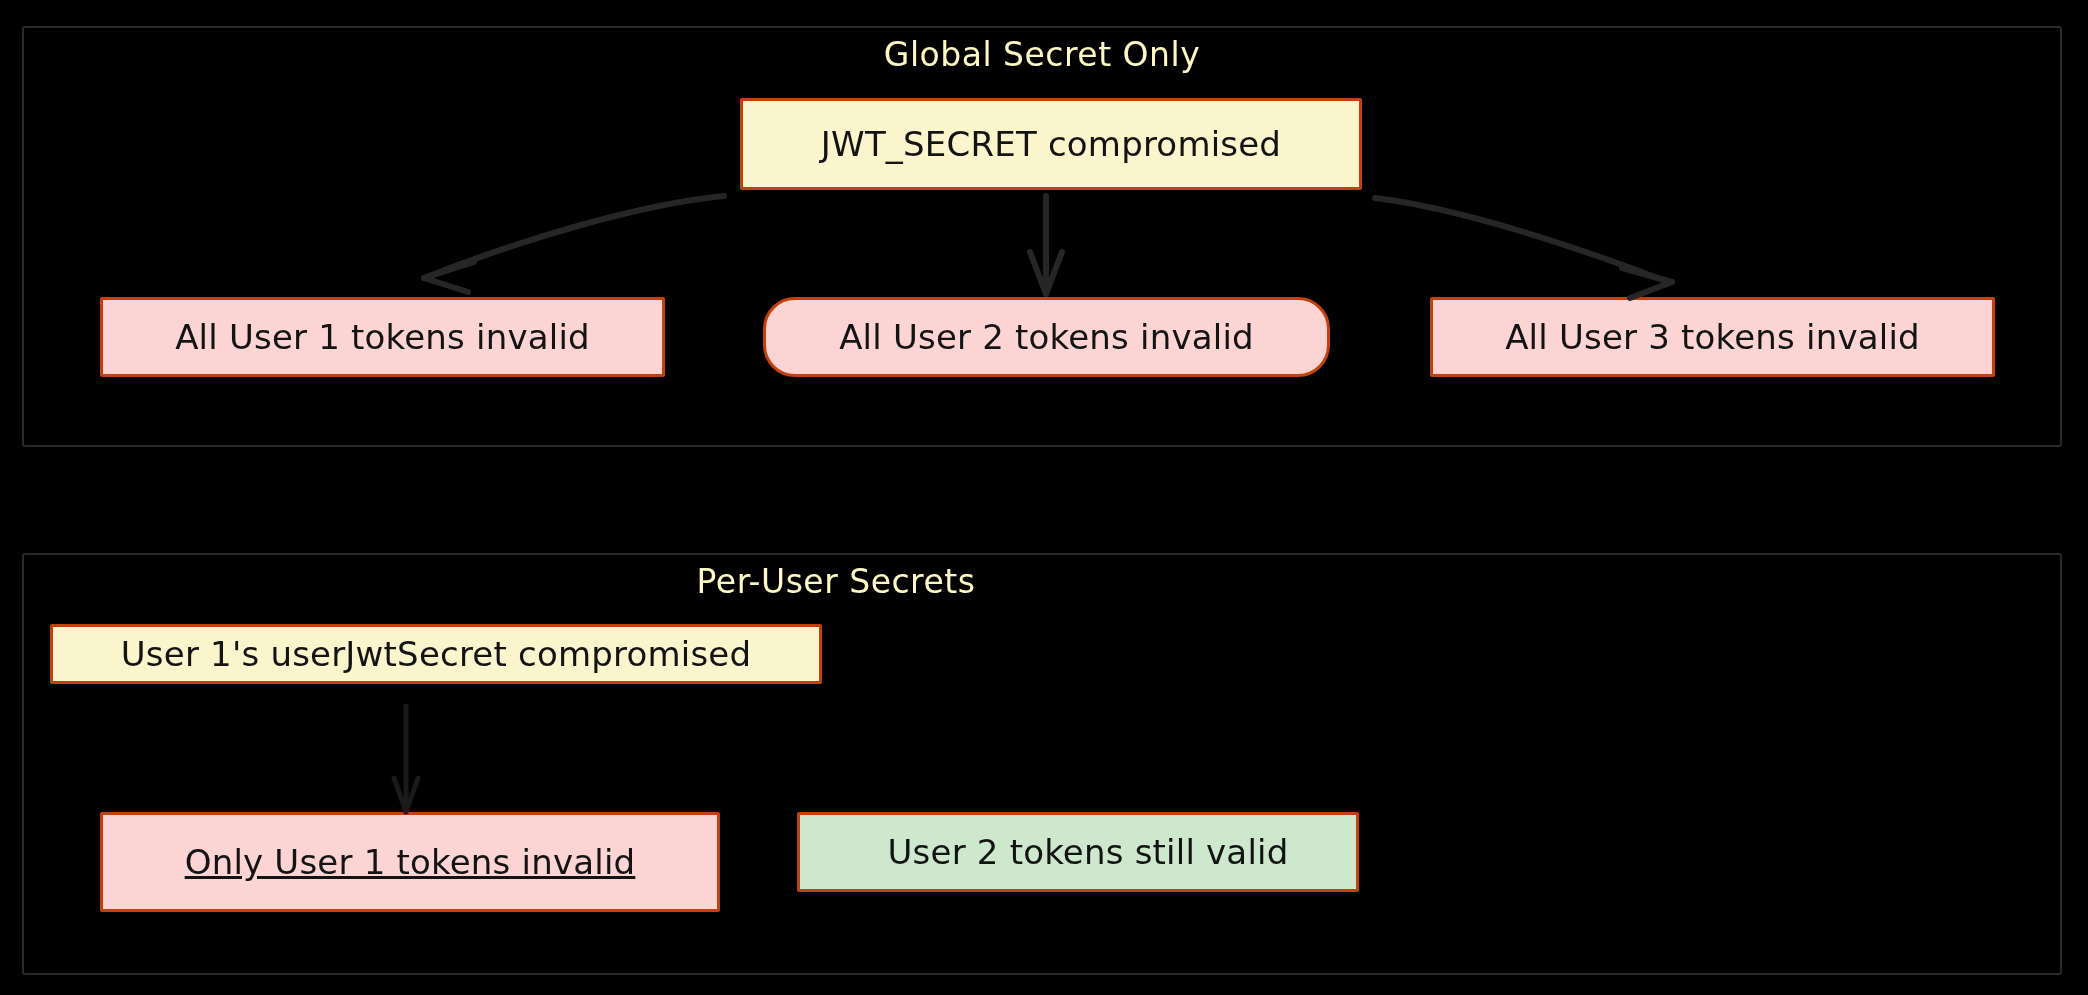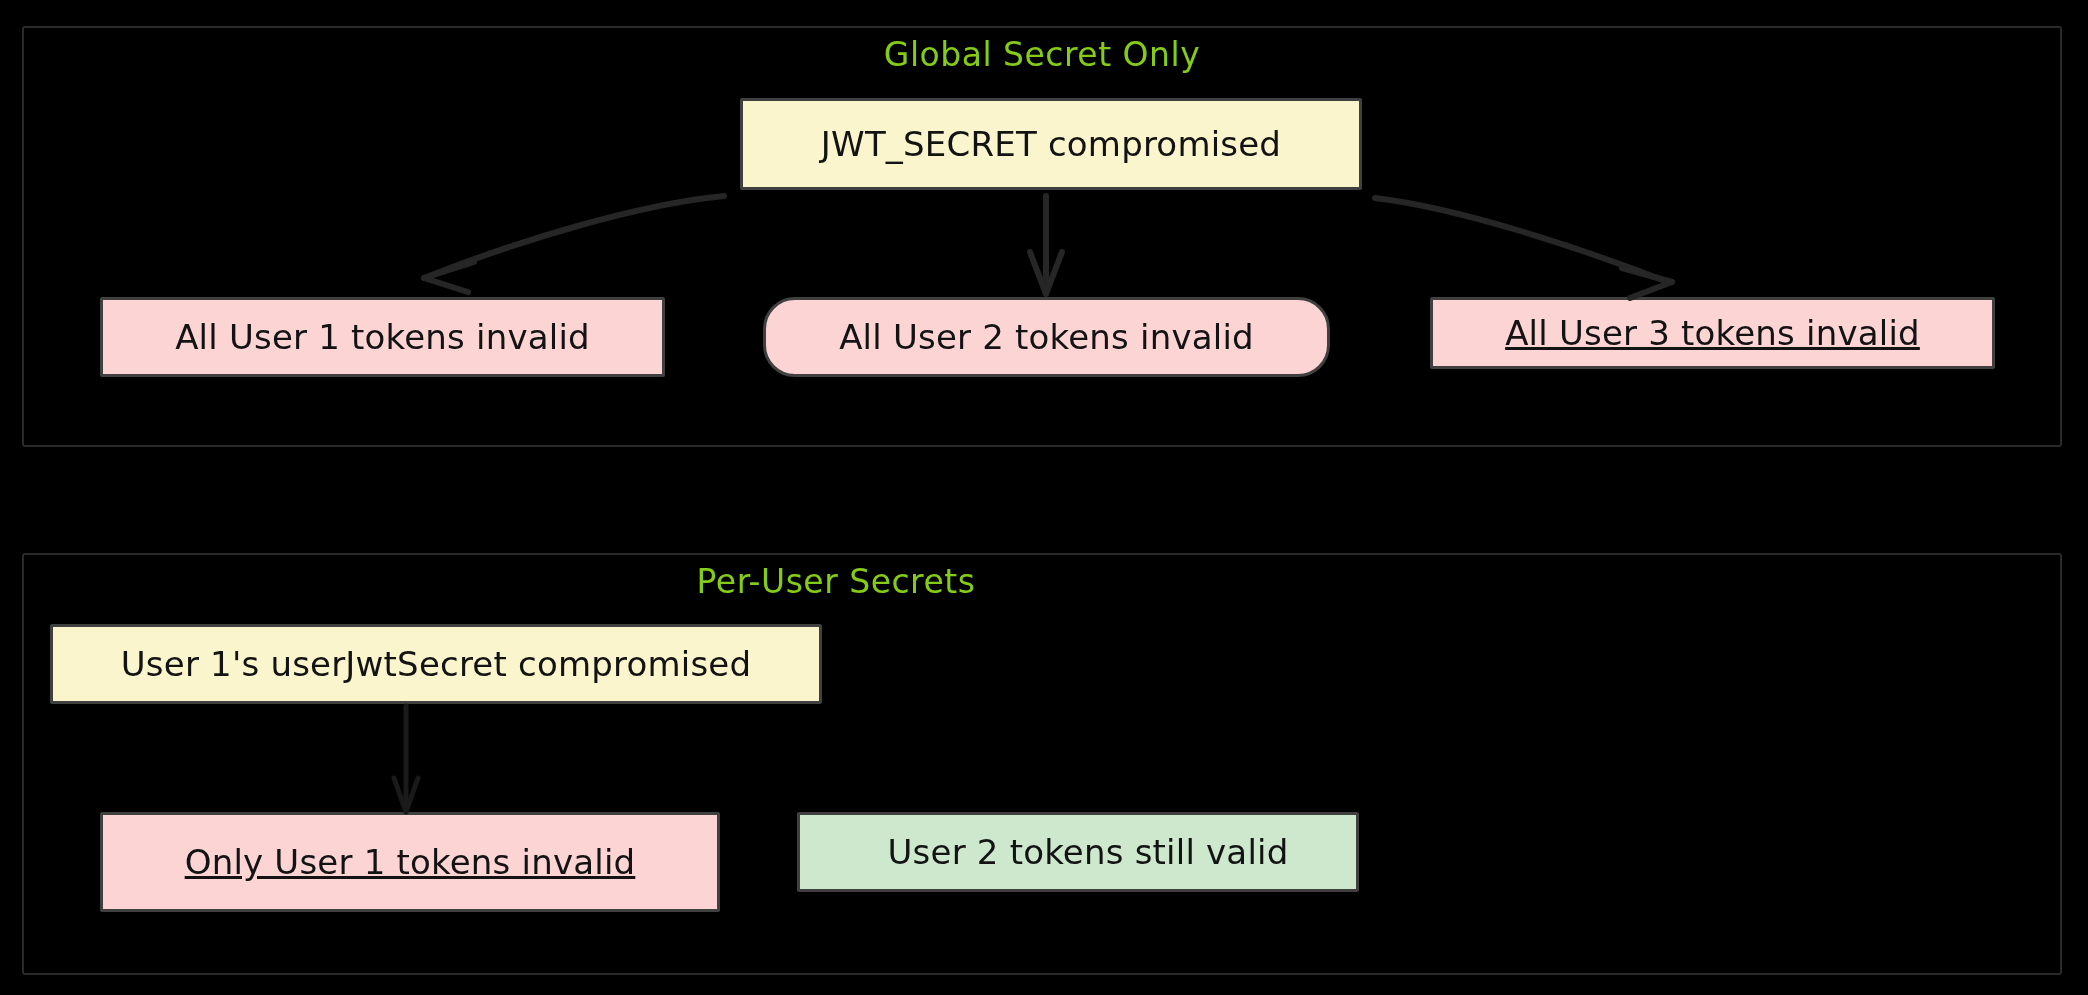--- a/index.html
+++ b/index.html
@@ -31,30 +31,30 @@
     position: absolute;
     border: 2.5px solid #2a2a2a;
     border-radius: 3px;
     box-sizing: border-box;
   }
   .subgraph-title {
     position: absolute;
     left: 0;
     right: 0;
     text-align: center;
-    color: #84cc16;
+    color: #fef9c3;
     font-size: 33px;
     font-family: "DejaVu Sans", sans-serif;
     letter-spacing: 0.5px;
     white-space: nowrap;
   }
   .node {
     position: absolute;
     box-sizing: border-box;
-    border: 3px solid #404040;
+    border: 3px solid #c2410c;
     border-radius: 2px;
     display: flex;
     align-items: center;
     justify-content: center;
     color: #131313;
     font-size: 34px;
     font-family: "DejaVu Sans", sans-serif;
     letter-spacing: 0.2px;
     white-space: nowrap;
     box-shadow: 2px 3px 0 rgba(0,0,0,0.55);
@@ -71,27 +71,27 @@
   <div class="subgraph" style="left:22px; top:26px; width:2040px; height:421px;">
   </div>
   <div class="subgraph-title" style="top:35px; left:22px; width:2040px;">Global Secret Only</div>
 
   <div class="node node-yellow" style="left:740px; top:98px; width:622px; height:92px;">JWT_SECRET compromised</div>
 
   <div class="node node-pink" style="left:100px; top:297px; width:565px; height:80px;">All User 1 tokens invalid</div>
 
   <div class="node node-pink" style="left:763px; top:297px; width:567px; height:80px;border-radius:32px;">All User 2 tokens invalid</div>
 
-  <div class="node node-pink" style="left:1430px; top:297px; width:565px; height:72px;text-decoration:underline;">All User 3 tokens invalid</div>
+  <div class="node node-pink" style="left:1430px; top:297px; width:565px; height:80px;">All User 3 tokens invalid</div>
 
   <div class="subgraph" style="left:22px; top:553px; width:2040px; height:422px;">
   </div>
   <div class="subgraph-title" style="top:562px; left:22px; width:1628px;">Per-User Secrets</div>
 
-  <div class="node node-yellow" style="left:50px; top:624px; width:772px; height:80px;">User 1's userJwtSecret compromised</div>
+  <div class="node node-yellow" style="left:50px; top:624px; width:772px; height:60px;">User 1's userJwtSecret compromised</div>
 
   <div class="node node-pink" style="left:100px; top:812px; width:620px; height:100px;text-decoration:underline;">Only User 1 tokens invalid</div>
 
   <div class="node node-green" style="left:797px; top:812px; width:562px; height:80px;padding-left:20px;">User 2 tokens still valid</div>
 
 
   <svg class="layer" viewBox="0 0 2088 995" xmlns="http://www.w3.org/2000/svg">
 
     <g>
       <path d="M 724 196 C 640 204, 520 240, 424 278" fill="none" stroke="#262626" stroke-width="6" stroke-linecap="round"></path>

